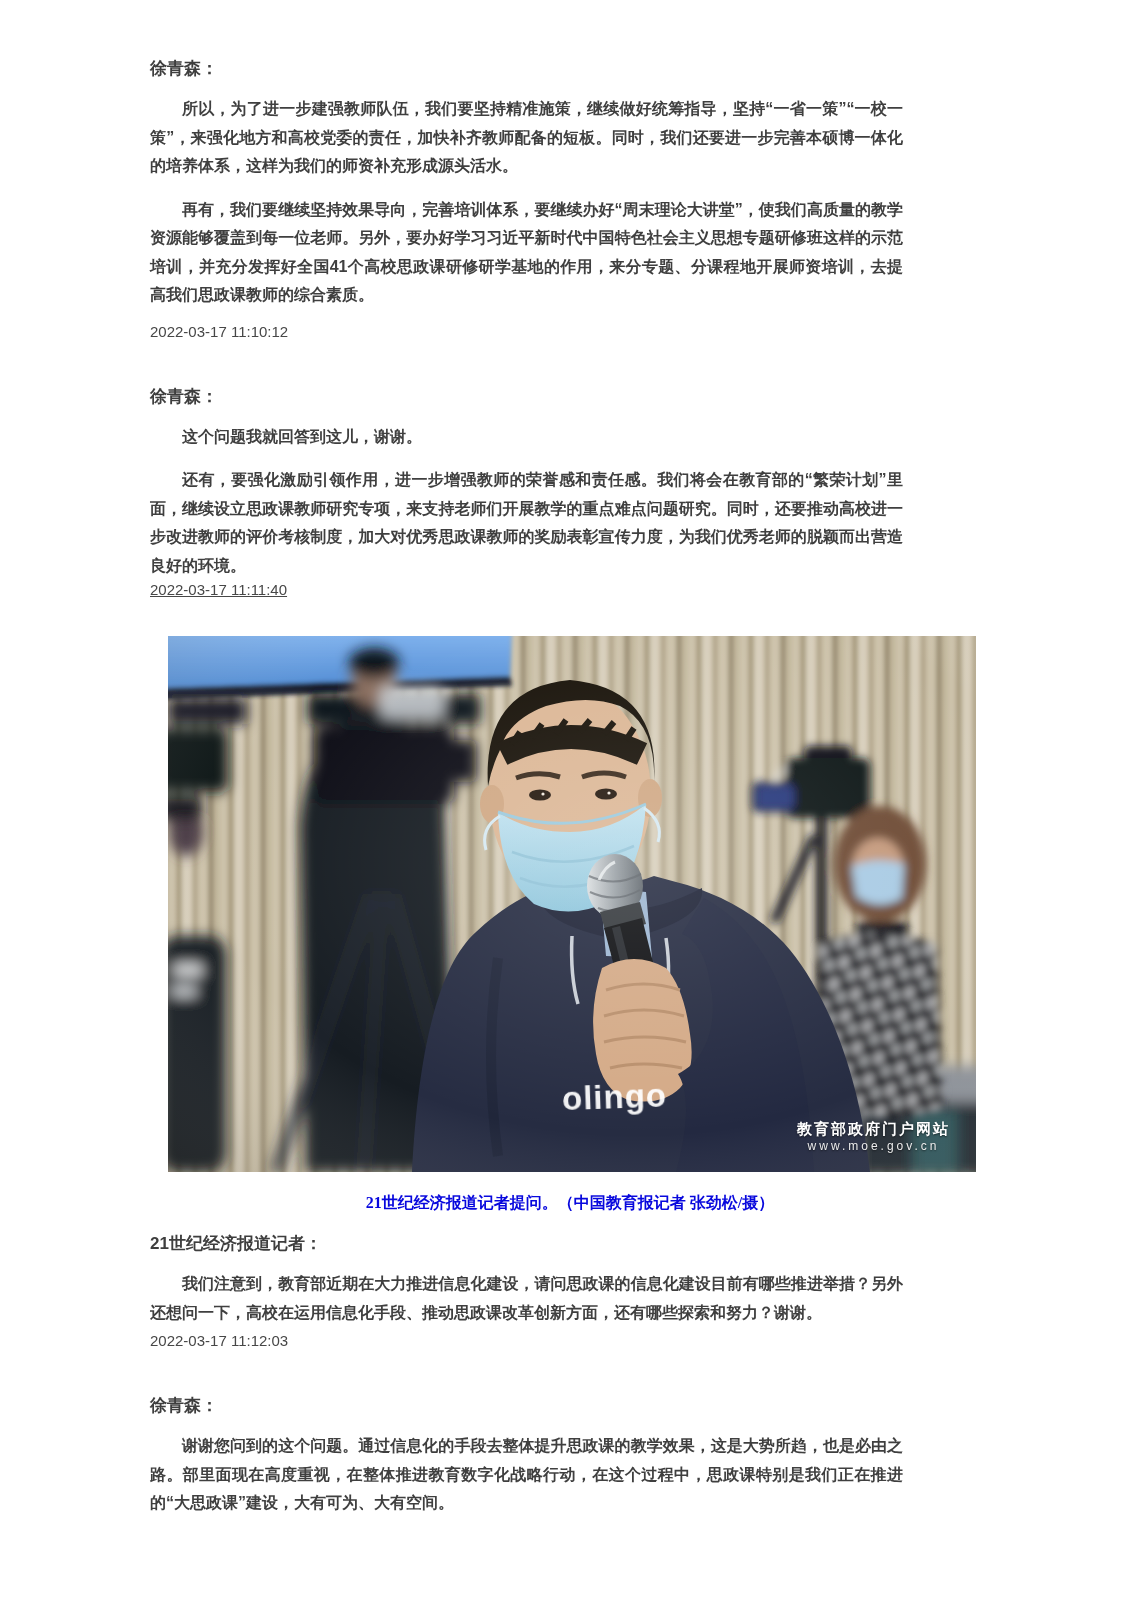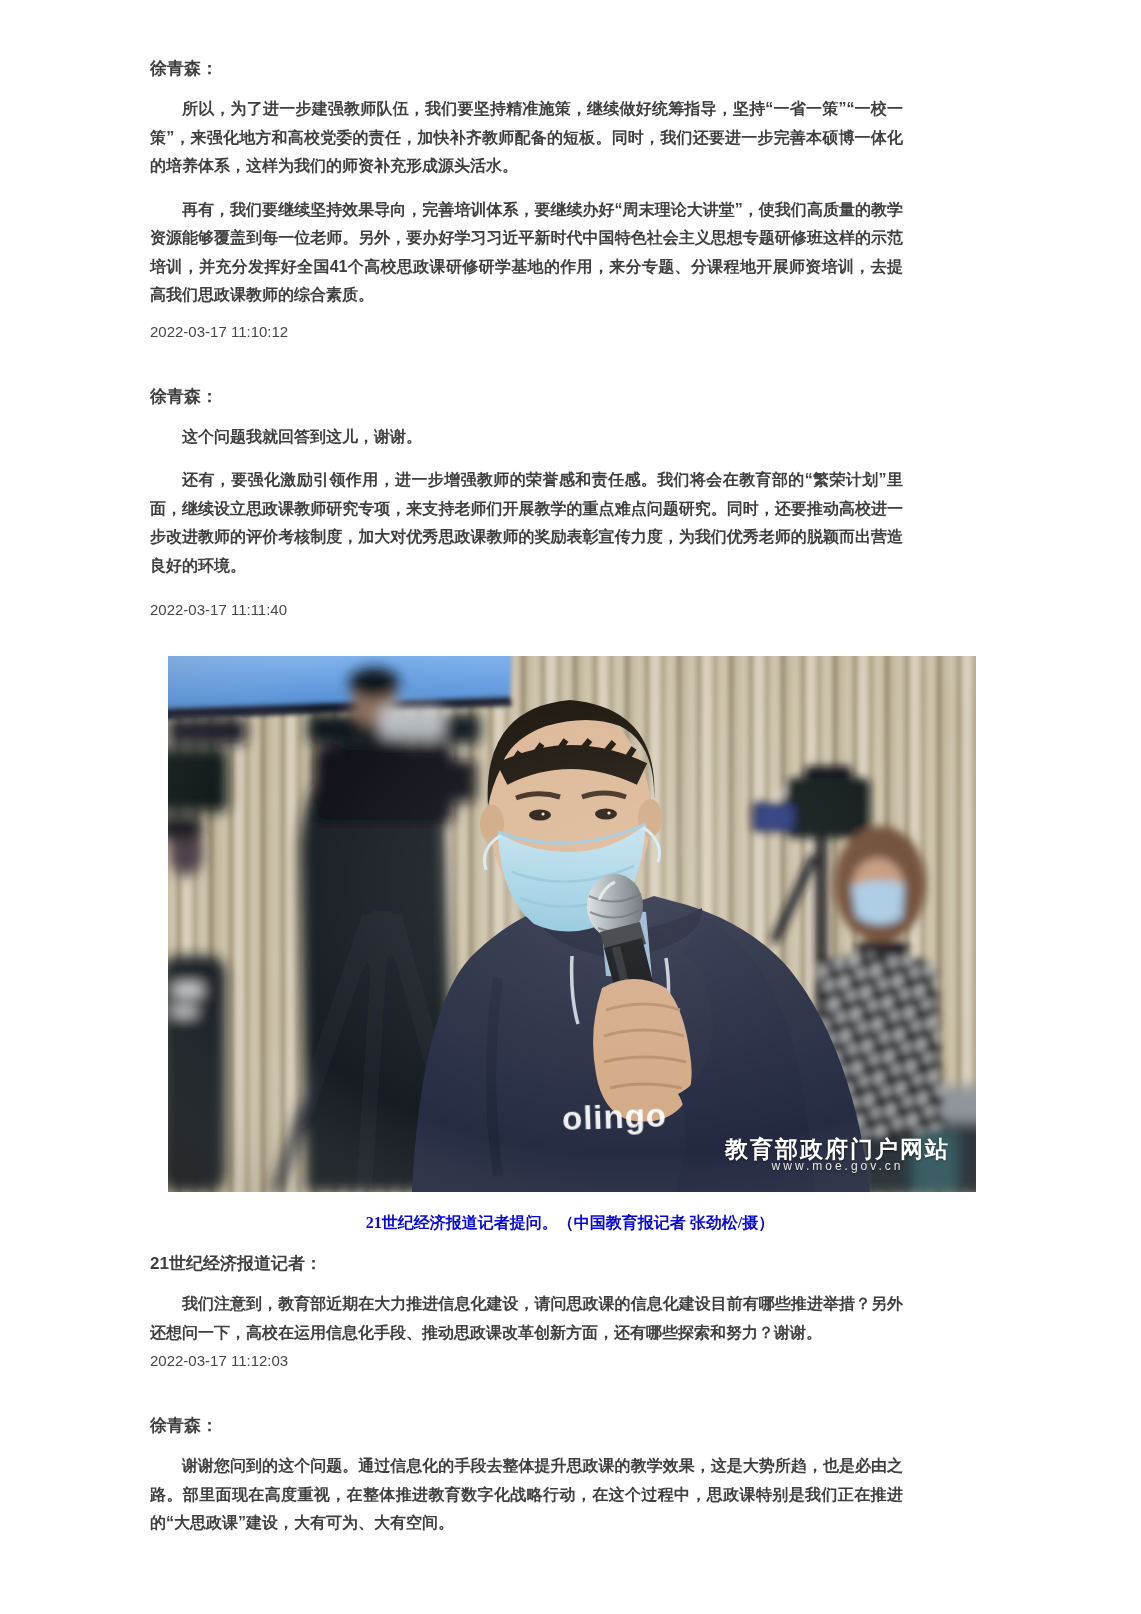--- a/index.html
+++ b/index.html
@@ -9,34 +9,34 @@
   }
   .page{box-sizing:border-box;width:1054px;height:1614px;padding:58px 151px 0 150px;}
   .speaker{font-size:17px;font-weight:700;color:#3e3e3e;margin:0;line-height:22px;}
   .para{font-size:16px;font-weight:700;color:#3f3f3f;line-height:28.5px;
         text-align:justify;text-indent:2em;margin:15px 0 0 0;}
   .para.short{text-align:left;}
   .timestamp{font-size:15px;font-weight:400;color:#474747;line-height:20px;margin:12px 0 0 0;}
   .sec2{margin-top:44px;}
   .sec3{margin-top:19px;}
   .sec4{margin-top:44px;}
-  .ts-tight{margin-top:20px;}
+  .ts-tight{margin-top:0;text-decoration:underline;}
   .ts-close{margin-top:4px;}
 
   .photo-figure{margin:36px 0 0 18px;width:808px;}
   .photo{position:relative;width:808px;height:536px;overflow:hidden;background:#c9bfa6;}
   .photo svg{position:absolute;left:0;top:0;}
   .hoodie-logo{
     position:absolute;left:394px;top:441px;width:180px;
     font-size:33px;font-weight:700;letter-spacing:1px;color:rgba(255,255,255,0.93);
     transform:rotate(-2deg);filter:blur(0.4px);
   }
   .watermark{position:absolute;right:26px;bottom:18px;text-align:center;
     text-shadow:0 1px 2px rgba(0,0,0,0.55);}
-  .wm1{font-size:23px;font-weight:700;color:#ffffff;letter-spacing:2px;line-height:20px;}
+  .wm1{font-size:15px;font-weight:700;color:#ffffff;letter-spacing:2px;line-height:20px;}
   .wm2{font-size:12px;font-weight:400;color:#ececec;letter-spacing:3px;line-height:15px;}
   .caption{
     margin:20px 0 0 -18px;width:840px;text-align:center;
     font-size:16px;font-weight:700;color:#0808dd;line-height:22px;
     font-family:"Liberation Serif","DejaVu Serif",serif;
   }
 </style>
 </head>
 <body>
 

